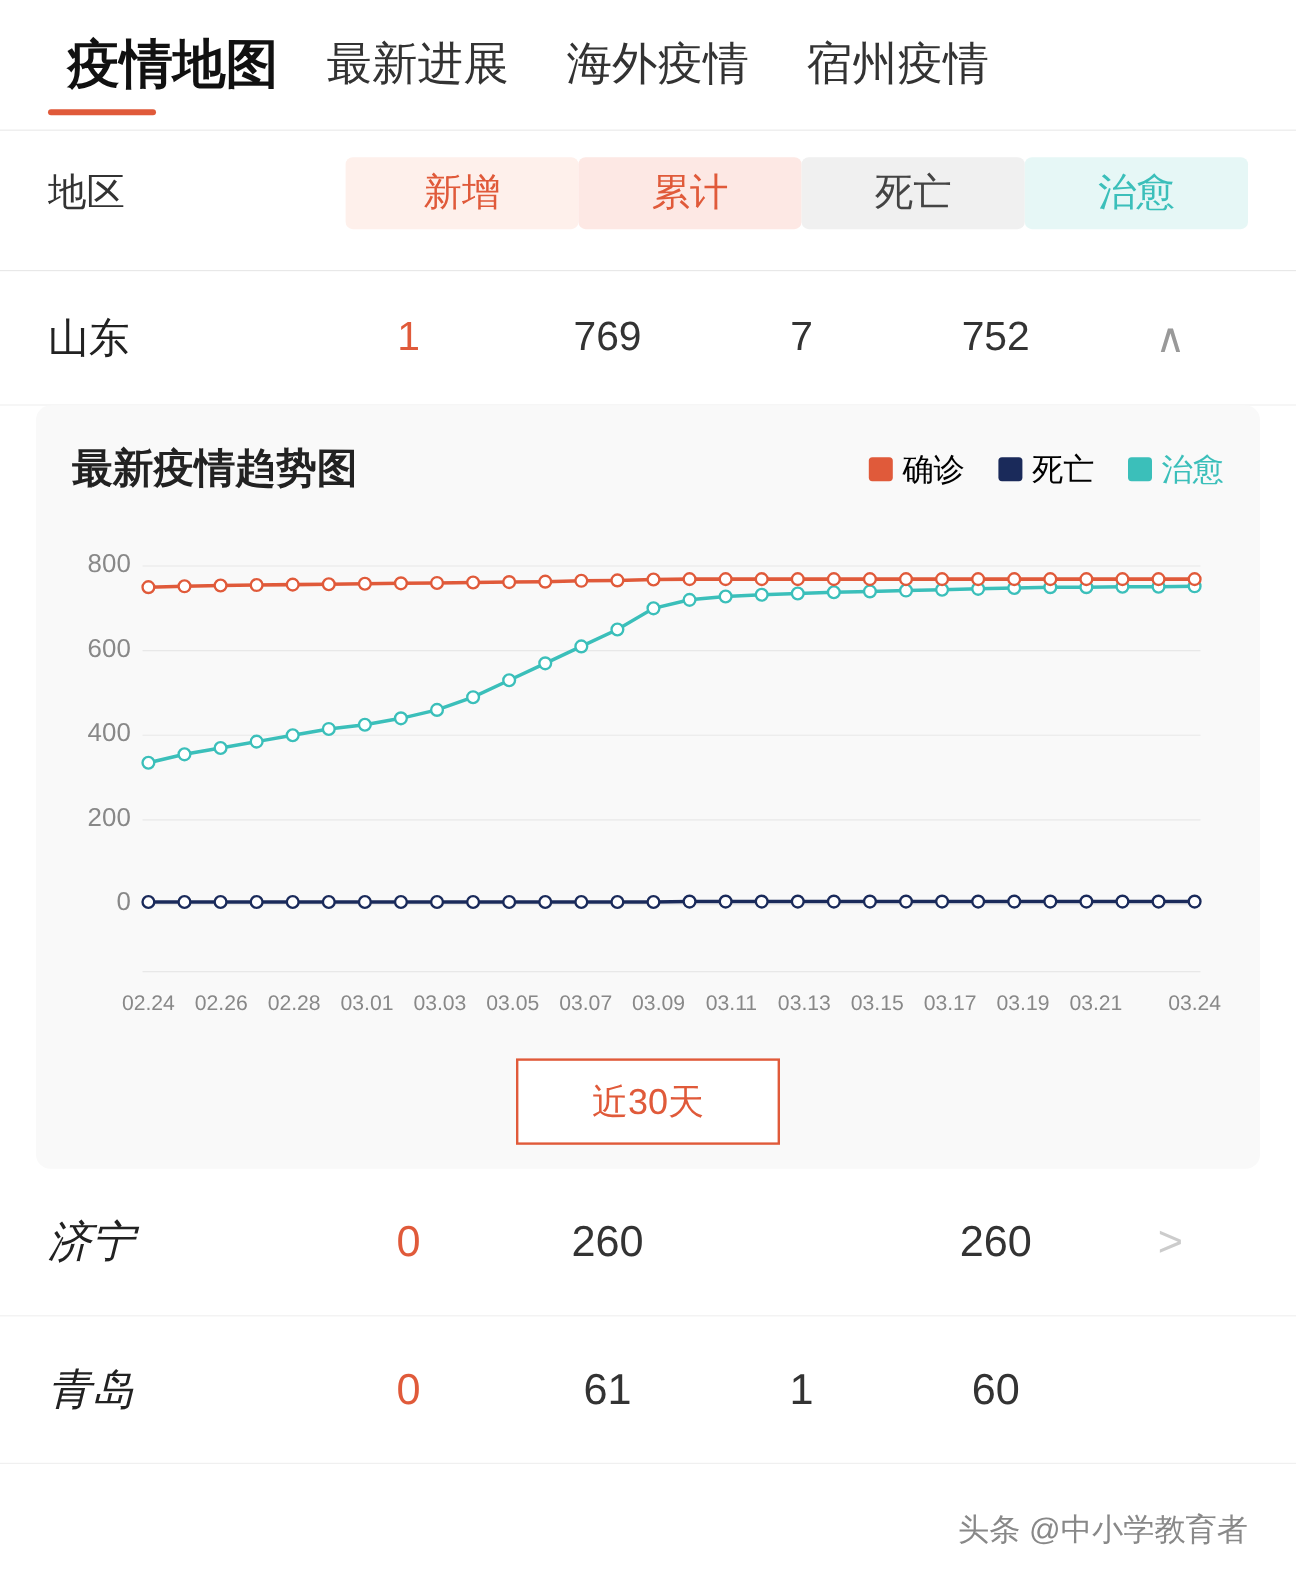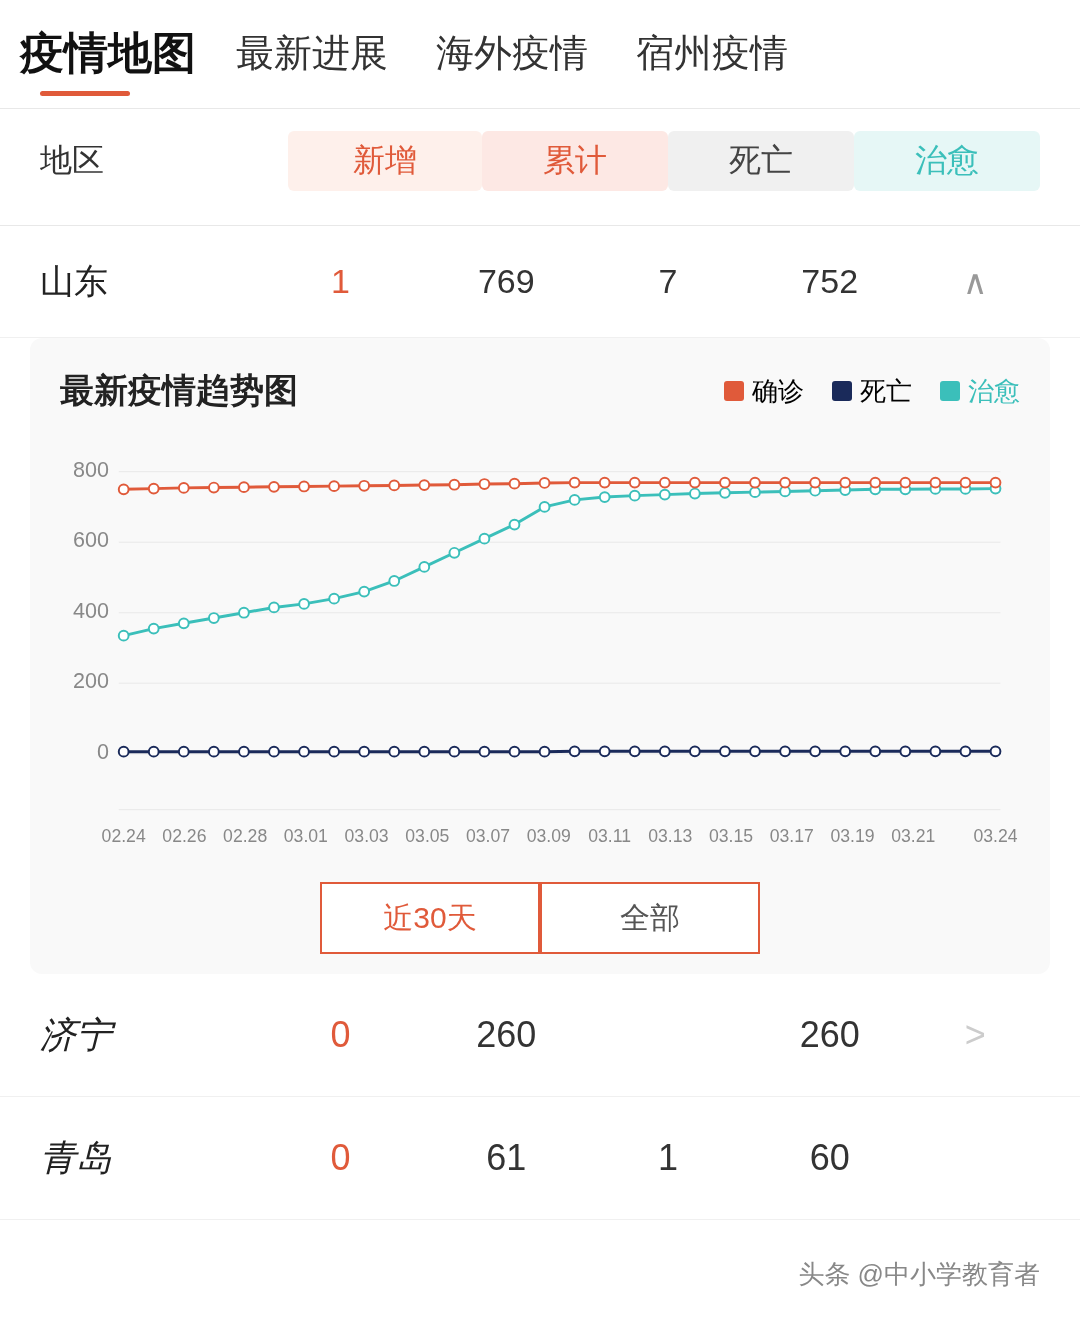--- a/index.html
+++ b/index.html
@@ -6,21 +6,21 @@
     body {
       font-family: -apple-system, "PingFang SC", "Microsoft YaHei", sans-serif;
       background: #fff;
       width: 1080px;
       min-height: 1326px;
       overflow-x: hidden;
     }
 
     
     .header {
-      padding: 24px 40px 0 20px;
+      padding: 24px 40px 0 56px;
       display: flex;
       align-items: center;
       gap: 40px;
     }
     .header-title {
       font-size: 44px;
       font-weight: 900;
       color: #111;
     }
     .header-nav {
@@ -391,21 +391,20 @@
         <circle cx="832.2413793103449" cy="315.48" r="5" fill="#fff" stroke="#1a2a5a" stroke-width="2"></circle>
         <circle cx="862.9310344827586" cy="315.48" r="5" fill="#fff" stroke="#1a2a5a" stroke-width="2"></circle>
         <circle cx="893.6206896551724" cy="315.48" r="5" fill="#fff" stroke="#1a2a5a" stroke-width="2"></circle>
         <circle cx="924.3103448275863" cy="315.48" r="5" fill="#fff" stroke="#1a2a5a" stroke-width="2"></circle>
         <circle cx="955" cy="315.48" r="5" fill="#fff" stroke="#1a2a5a" stroke-width="2"></circle>
       </svg>
   </div>
 
   <div class="time-filter">
     <button class="time-btn active">近30天</button>
-    <button class="time-btn inactive">全部</button>
   </div>
 </div>
 
 <div class="bottom-data-row">
   <div class="col-region">济宁</div>
   <div class="col-new" style="flex:1.5;text-align:center;font-size:36px;color:#e05a3a;">0</div>
   <div style="flex:1.5;text-align:center;font-size:36px;color:#333;">260</div>
   <div style="flex:1.5;text-align:center;font-size:36px;color:#333;"></div>
   <div style="flex:1.5;text-align:center;font-size:36px;color:#333;">260</div>
   <div style="flex:1.2;text-align:center;font-size:36px;color:#ccc;">&gt;</div>

